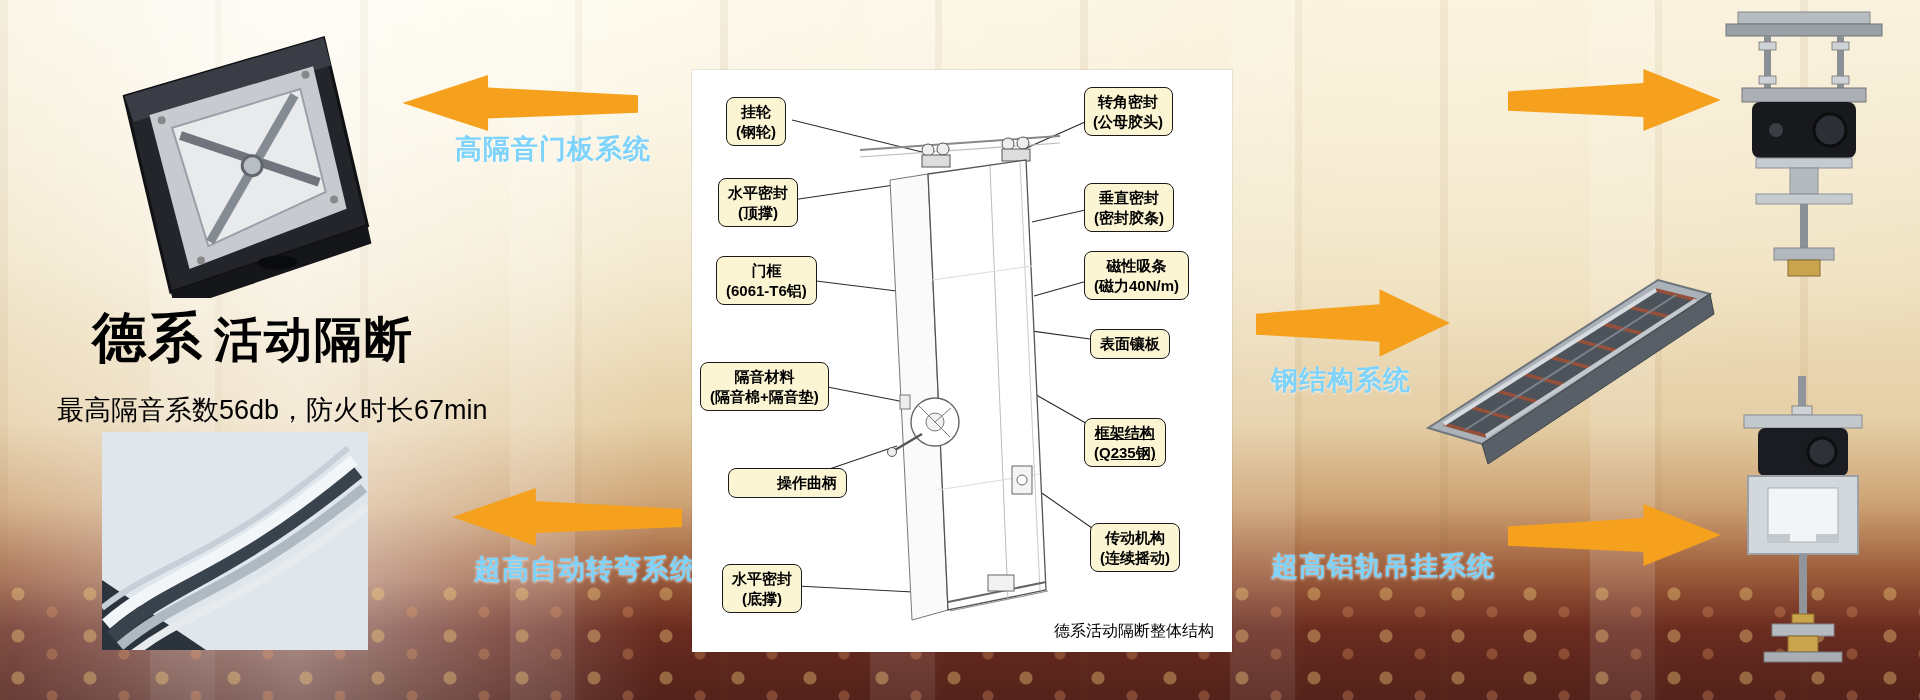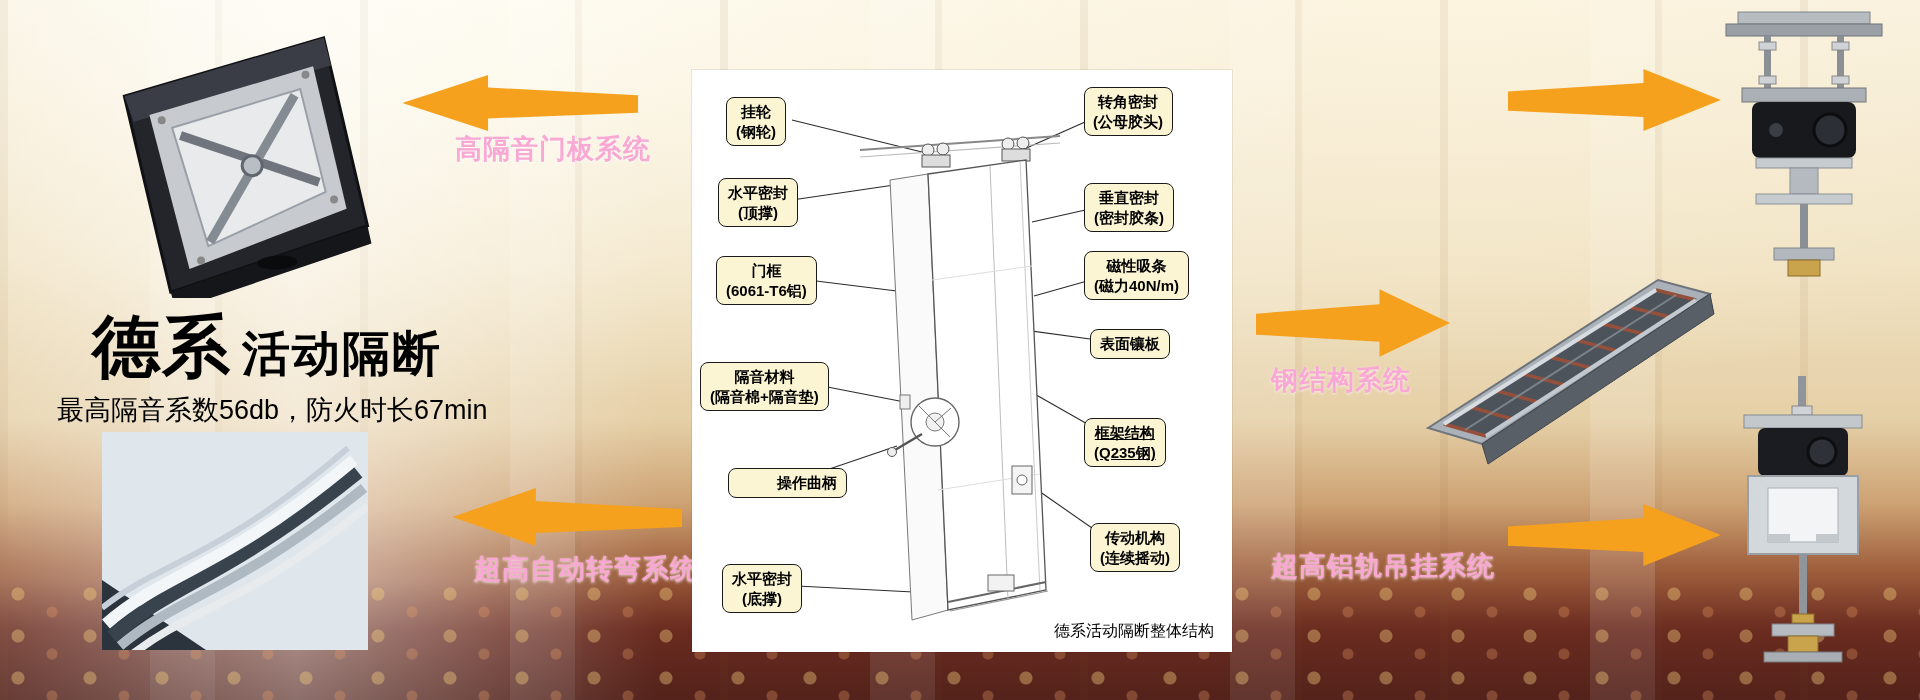--- a/index.html
+++ b/index.html
@@ -28,29 +28,29 @@
   }
   .carpet{
     position:absolute;left:0;right:0;bottom:0;height:120px;
     background:
       radial-gradient(circle at 18px 14px, rgba(244,205,126,.40) 6px, rgba(0,0,0,0) 7px) 0 0/72px 42px repeat,
       radial-gradient(circle at 52px 32px, rgba(236,160,104,.30) 5px, rgba(0,0,0,0) 6px) 0 0/72px 42px repeat,
       linear-gradient(180deg, rgba(94,41,32,0) 0%, rgba(64,22,16,.35) 100%);
   }
   
   .hero-title{position:absolute;left:92px;top:302px;white-space:nowrap;}
-  .hero-title .main{font-size:68px;font-weight:900;letter-spacing:2px;}
+  .hero-title .main{font-size:54px;font-weight:900;letter-spacing:2px;}
   .hero-title .sub{font-size:48px;font-weight:600;letter-spacing:2px;margin-left:10px;}
   .hero-subtitle{position:absolute;left:57px;top:392px;font-size:27px;font-weight:500;white-space:nowrap;}
   
   .arrow{position:absolute;}
   .arrow svg{display:block;width:100%;height:100%;}
   .arrow polygon{fill:var(--arrow);}
   .syslabel{
-    position:absolute;font-size:27px;font-weight:800;color:#f9a8d4;
+    position:absolute;font-size:27px;font-weight:800;color:#7dd3fc;
     letter-spacing:1px;white-space:nowrap;text-shadow:0 1px 3px rgba(255,255,255,.75);
   }
   
   .center-panel{
     position:absolute;left:692px;top:70px;width:540px;height:582px;
     background:var(--panel-bg);box-shadow:0 0 0 1px rgba(0,0,0,.07);
   }
   .center-panel svg.drawing{position:absolute;inset:0;width:100%;height:100%;}
   .callout{
     position:absolute;background:var(--callout-bg);border:1.6px solid var(--callout-border);

